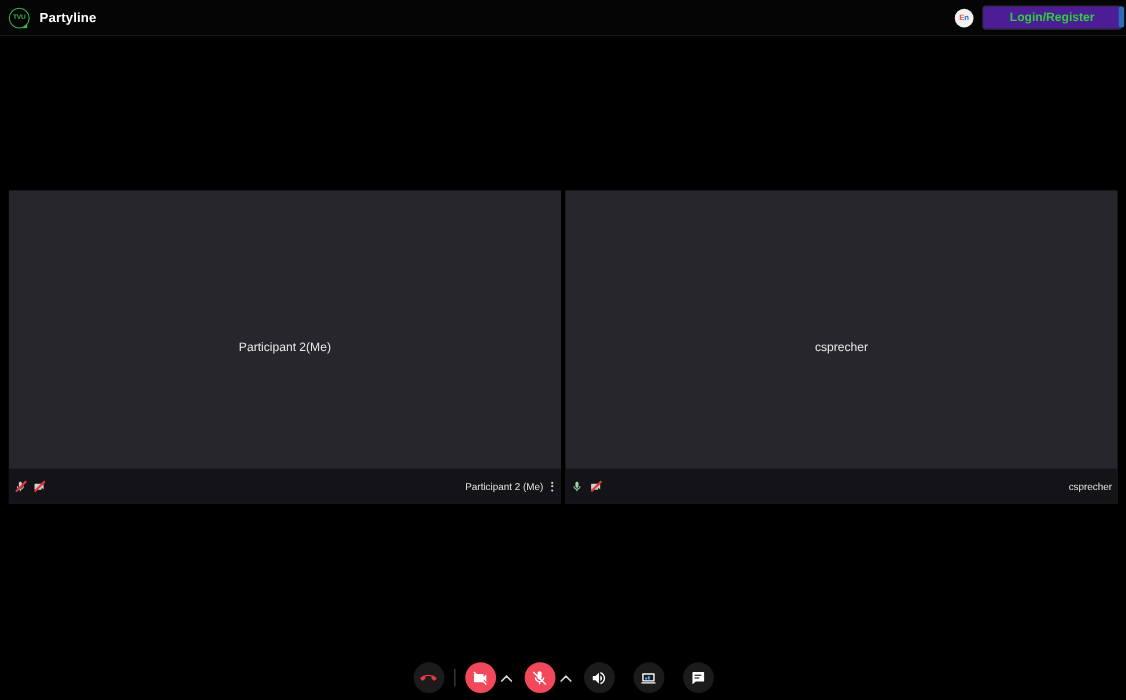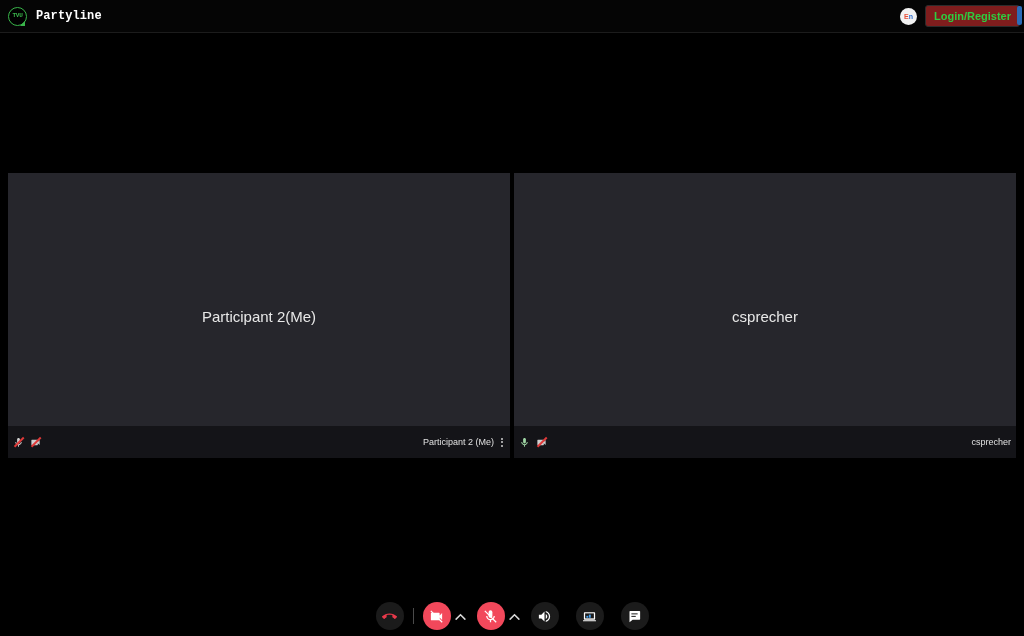--- a/index.html
+++ b/index.html
@@ -30,21 +30,20 @@
     border-bottom: 1px solid #1c1c1c;
     display: flex;
     align-items: center;
   }
 
   .brand {
     display: flex;
     align-items: center;
     gap: 9px;
     padding-left: 8px;
-    font-family: Liberation Mono, monospace;
   }
 
   .logo-badge {
     width: 19px;
     height: 19px;
     border-radius: 50%;
     border: 1.6px solid #39b54a;
     background: #000;
     display: flex;
     align-items: center;
@@ -148,25 +147,25 @@
     font-size: 7px;
     font-weight: bold;
     cursor: pointer;
     overflow: hidden;
   }
   .lang-badge .e { color: #e8503a; }
   .lang-badge .n { color: #2f6fd0; }
 
   .login-btn {
     border: 1px solid #2c2c2c;
-    background: #7f1d1d;
+    background: #4c1d95;
     color: #2ecc40;
     font-size: 11px;
     font-weight: bold;
-    padding: 4px 8px;
+    padding: 4px 24px;
     border-radius: 3px;
     cursor: pointer;
     white-space: nowrap;
     font-family: "Liberation Sans", sans-serif;
   }
 
   .edge-clip {
     position: absolute;
     top: 6px; right: -2px;
     width: 5px; height: 19px;
@@ -200,21 +199,21 @@
     position: relative;
     flex: 1 1 0;
     background: #26262c;
     overflow: hidden;
   }
 
   .tile-center-name {
     position: absolute;
     top: 50%; left: 50%;
     transform: translate(-50%, -50%);
-    font-size: 15px;
+    font-size: 11px;
     color: #e8e8e8;
     white-space: nowrap;
   }
 
   .tile-footer {
     position: absolute;
     left: 0; right: 0; bottom: 0;
     height: 16px;
     background: #141418;
     display: flex;

